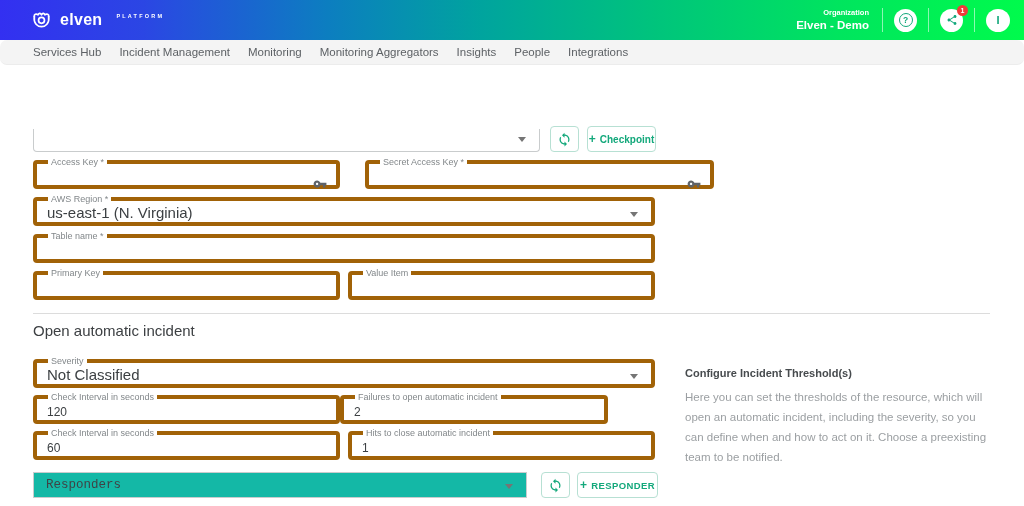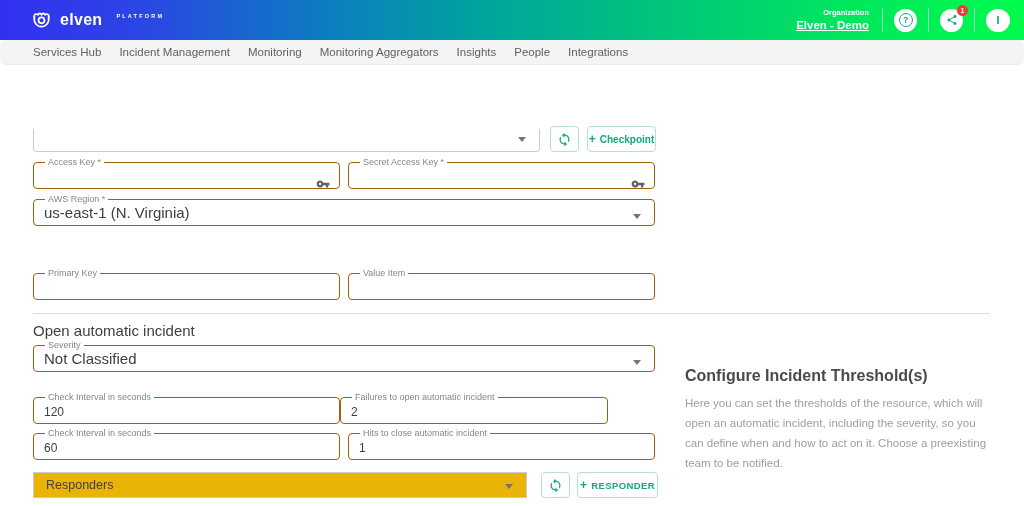--- a/index.html
+++ b/index.html
@@ -11,71 +11,71 @@
     justify-content:space-between; padding:0 14px 0 30px;
     background:linear-gradient(90deg,#3330f1 0%,#2b46e4 14%,#0c7ec0 32%,#00a49e 47%,#00c47c 64%,#00e55e 82%,#00fb4c 100%); }
   .logo { display:flex; align-items:center; gap:7px; }
   .logo svg { display:block; }
   .brand-txt { display:flex; flex-direction:row; line-height:1; }
   .brand-name { color:#fff; font-size:16px; font-weight:bold; letter-spacing:.3px; }
   .brand-sub { color:#fff; font-size:5.5px; font-weight:bold; letter-spacing:2.2px; margin-top:2px; padding-left:14px; }
   .top-right { display:flex; align-items:center; gap:11px; }
   .org { text-align:right; line-height:1.25; margin-right:2px; }
   .org-label { color:#fff; font-size:7.5px; font-weight:bold; }
-  .org-name { color:#fff; font-size:11.5px; font-weight:bold;text-decoration:underline; }
+  .org-name { color:#fff; font-size:11.5px; font-weight:bold; }
   .vdiv { width:1px; height:24px; background:rgba(255,255,255,.55); }
   .circle-btn { position:relative; width:23px; height:23px; border-radius:50%;
     background:#fff; border:none; display:flex; align-items:center; justify-content:center; cursor:pointer; }
   .help-ring { width:14px; height:14px; border:1.4px solid #13a87b; border-radius:50%;
     color:#13a87b; font-size:8.5px; font-weight:bold; display:flex; align-items:center; justify-content:center; }
   .badge { position:absolute; top:-4px; right:-5px; min-width:11px; height:11px; padding:0 2px;
     background:#f23a3a; border-radius:6px; color:#fff; font-size:7px; font-weight:bold;
     display:flex; align-items:center; justify-content:center; }
   .avatar { width:24px; height:23px; border-radius:50%; background:#fff; border:none;
     color:#13a87b; font-size:11px; font-weight:bold; display:flex; align-items:center; justify-content:center; cursor:pointer; }
 
   
   .navbar { height:25px; background:#f4f4f4; border-bottom:1px solid #ececec;
     display:flex; align-items:center; gap:18px; padding:0 33px;border-radius:7px; }
   .nav-item { font-size:11.5px; color:#5d6165; cursor:pointer; white-space:nowrap; }
 
   
   main { position:relative; height:441px; background:#fff; }
 
-  fieldset.mf { position:absolute; height:32px; min-inline-size:0; border:1px solid #a16207;
+  fieldset.mf { position:absolute; height:32px; min-inline-size:0; border:4px solid #a16207;
     border-radius:4px; padding:0 10px; background:#fff; }
   fieldset.mf legend { font-size:9px; line-height:10px; color:#82878a; padding:0 3px; margin-left:1px; }
   fieldset.mf input { width:100%; border:0; outline:none; background:transparent;
     font-family:inherit; font-size:12px; color:#3c4043; padding:0 0 4px; }
   fieldset.mf .with-icon { width:calc(100% - 22px); }
   fieldset.mf .sel-value { font-size:15px; color:#3c4043; padding:0 0 4px; }
   .trail-icon { position:absolute; right:9px; top:10px; line-height:0; }
   .caret { position:absolute; right:13px; top:50%; margin-top:-1px; width:0; height:0;
     border-left:4px solid transparent; border-right:4px solid transparent; border-top:5px solid #757575; }
 
   .select-cut { position:absolute; left:33px; top:64px; width:507px; height:23px;
     border:1px solid #c9cccd; border-top:none; border-radius:0 0 4px 4px; background:#fff; }
   .select-cut .caret { top:9px; }
 
   .plain-select { position:absolute; left:33px; top:407px; width:494px; height:26px;
-    border:1px solid #c9cccd; border-radius:0; background:#eab308;
-    font-size:12.5px; color:#3f4346; line-height:24px; padding:0 12px; }
+    border:1px solid #c9cccd; border-radius:0; background:#14b8a6;
+    font-size:12.5px; color:#3f4346; line-height:24px; padding:0 12px;font-family:Liberation Mono, monospace; }
 
   .icon-btn { position:absolute; width:29px; height:26px; border:1px solid #b7e0d3; border-radius:4px;
     background:#fff; display:flex; align-items:center; justify-content:center; cursor:pointer; }
   .outline-btn { position:absolute; height:26px; border:1px solid #b7e0d3; border-radius:4px;
     background:#fff; color:#13a87b; font-family:inherit; font-weight:bold;
     display:flex; align-items:center; justify-content:center; gap:4px; cursor:pointer; }
   .plus-glyph { font-size:12px; font-weight:bold; line-height:1; }
 
   .hr { position:absolute; left:33px; top:248px; width:957px; height:1px; background:#dcdcdc; }
   .section-title { position:absolute; left:33px; top:257px; font-size:15px; font-weight:500; color:#3d4043; }
 
   .help-panel { position:absolute; left:685px; top:302px; width:312px; }
-  .help-title { font-size:16px; font-weight:bold; color:#474b4e; margin-bottom:5px; }
+  .help-title { font-size:11px; font-weight:bold; color:#474b4e; margin-bottom:5px; }
   .help-body { font-size:11.5px; color:#9b9fa2; line-height:1.75;margin-top:8px; }
 </style>
 </head>
 <body>
 
 <header class="topbar">
   <div class="logo">
     <span>
       <svg width="23" height="23" viewBox="0 0 24 24" fill="none" stroke="#ffffff" stroke-width="1.8" stroke-linecap="round" stroke-linejoin="round">
         <path d="M4.5 8 C3.5 15 8 18.5 12 18.5 C16 18.5 20.5 15 19.5 8"></path>
@@ -140,50 +140,54 @@
 
   <fieldset class="mf" style="left:33px; top:92px; width:307px;">
     <legend>Access Key *</legend>
     <input class="with-icon" value="" style="">
     <span class="trail-icon">
       <svg width="14" height="14" viewBox="0 0 24 24" fill="#5f6368">
           <path d="M12.65 10C11.83 7.67 9.61 6 7 6c-3.31 0-6 2.69-6 6s2.69 6 6 6c2.61 0 4.83-1.67 5.65-4H17v4h4v-4h2v-4H12.65zM7 14c-1.1 0-2-.9-2-2s.9-2 2-2 2 .9 2 2-.9 2-2 2z"></path>
         </svg>
     </span>
   </fieldset>
-  <fieldset class="mf" style="left:348px; top:92px; width:307px;">
+  <fieldset class="mf" style="left:365px; top:92px; width:349px;">
     <legend>Secret Access Key *</legend>
     <input class="with-icon" value="" style="">
     <span class="trail-icon">
       <svg width="14" height="14" viewBox="0 0 24 24" fill="#5f6368">
           <path d="M12.65 10C11.83 7.67 9.61 6 7 6c-3.31 0-6 2.69-6 6s2.69 6 6 6c2.61 0 4.83-1.67 5.65-4H17v4h4v-4h2v-4H12.65zM7 14c-1.1 0-2-.9-2-2s.9-2 2-2 2 .9 2 2-.9 2-2 2z"></path>
         </svg>
     </span>
   </fieldset>
 
   <fieldset class="mf" style="left:33px; top:129px; width:622px;">
     <legend>AWS Region *</legend>
     <div class="sel-value">us-east-1 (N. Virginia)</div>
     <span class="caret"></span>
   </fieldset>
 
+  <fieldset class="mf" style="left:33px; top:166px; width:622px;">
+    <legend>Table name *</legend>
+    <input value="" style="">
+  </fieldset>
 
   <fieldset class="mf" style="left:33px; top:203px; width:307px;">
     <legend>Primary Key</legend>
     <input value="" style="">
   </fieldset>
   <fieldset class="mf" style="left:348px; top:203px; width:307px;">
     <legend>Value Item</legend>
     <input value="" style="">
   </fieldset>
 
   <div class="hr"></div>
   <h2 class="section-title">Open automatic incident</h2>
 
-  <fieldset class="mf" style="left:33px; top:275px; width:622px;">
+  <fieldset class="mf" style="left:33px; top:291px; width:622px;">
     <legend>Severity</legend>
     <div class="sel-value">Not Classified</div>
     <span class="caret"></span>
   </fieldset>
 
   <fieldset class="mf" style="left:33px; top:327px; width:307px;">
     <legend>Check Interval in seconds</legend>
     <input value="120" style="">
   </fieldset>
   <fieldset class="mf" style="left:340px; top:327px; width:268px;">

